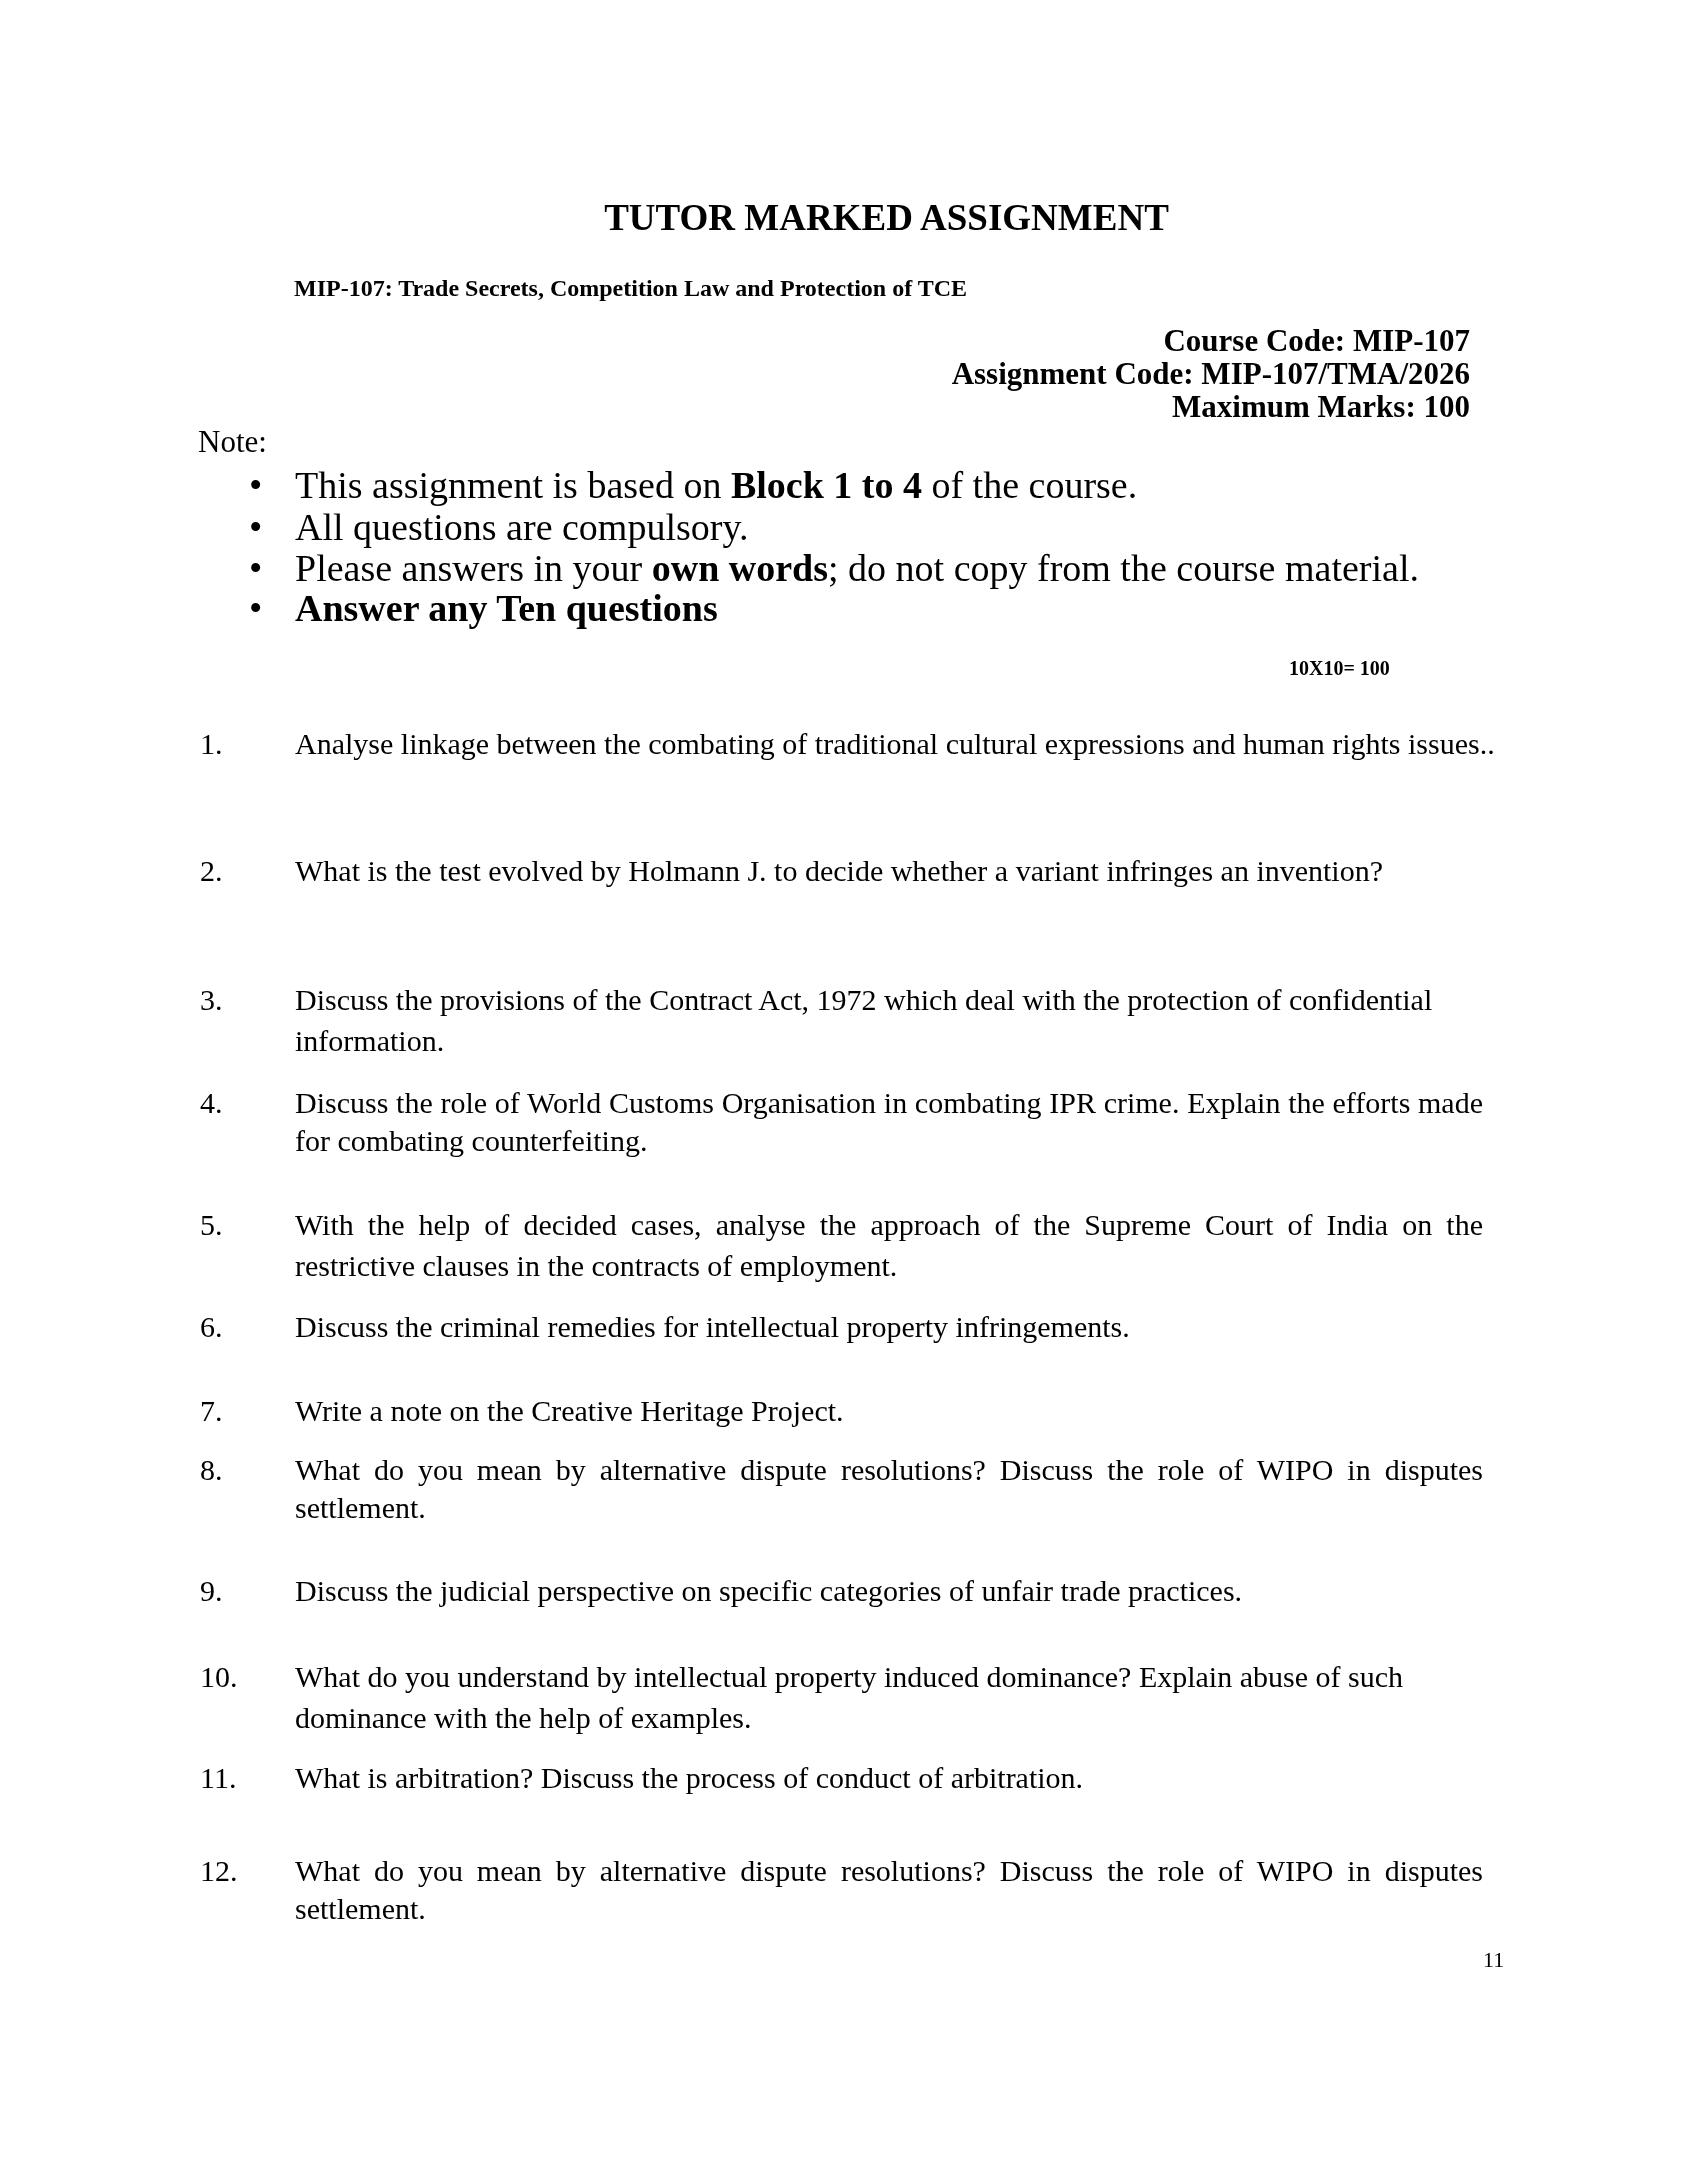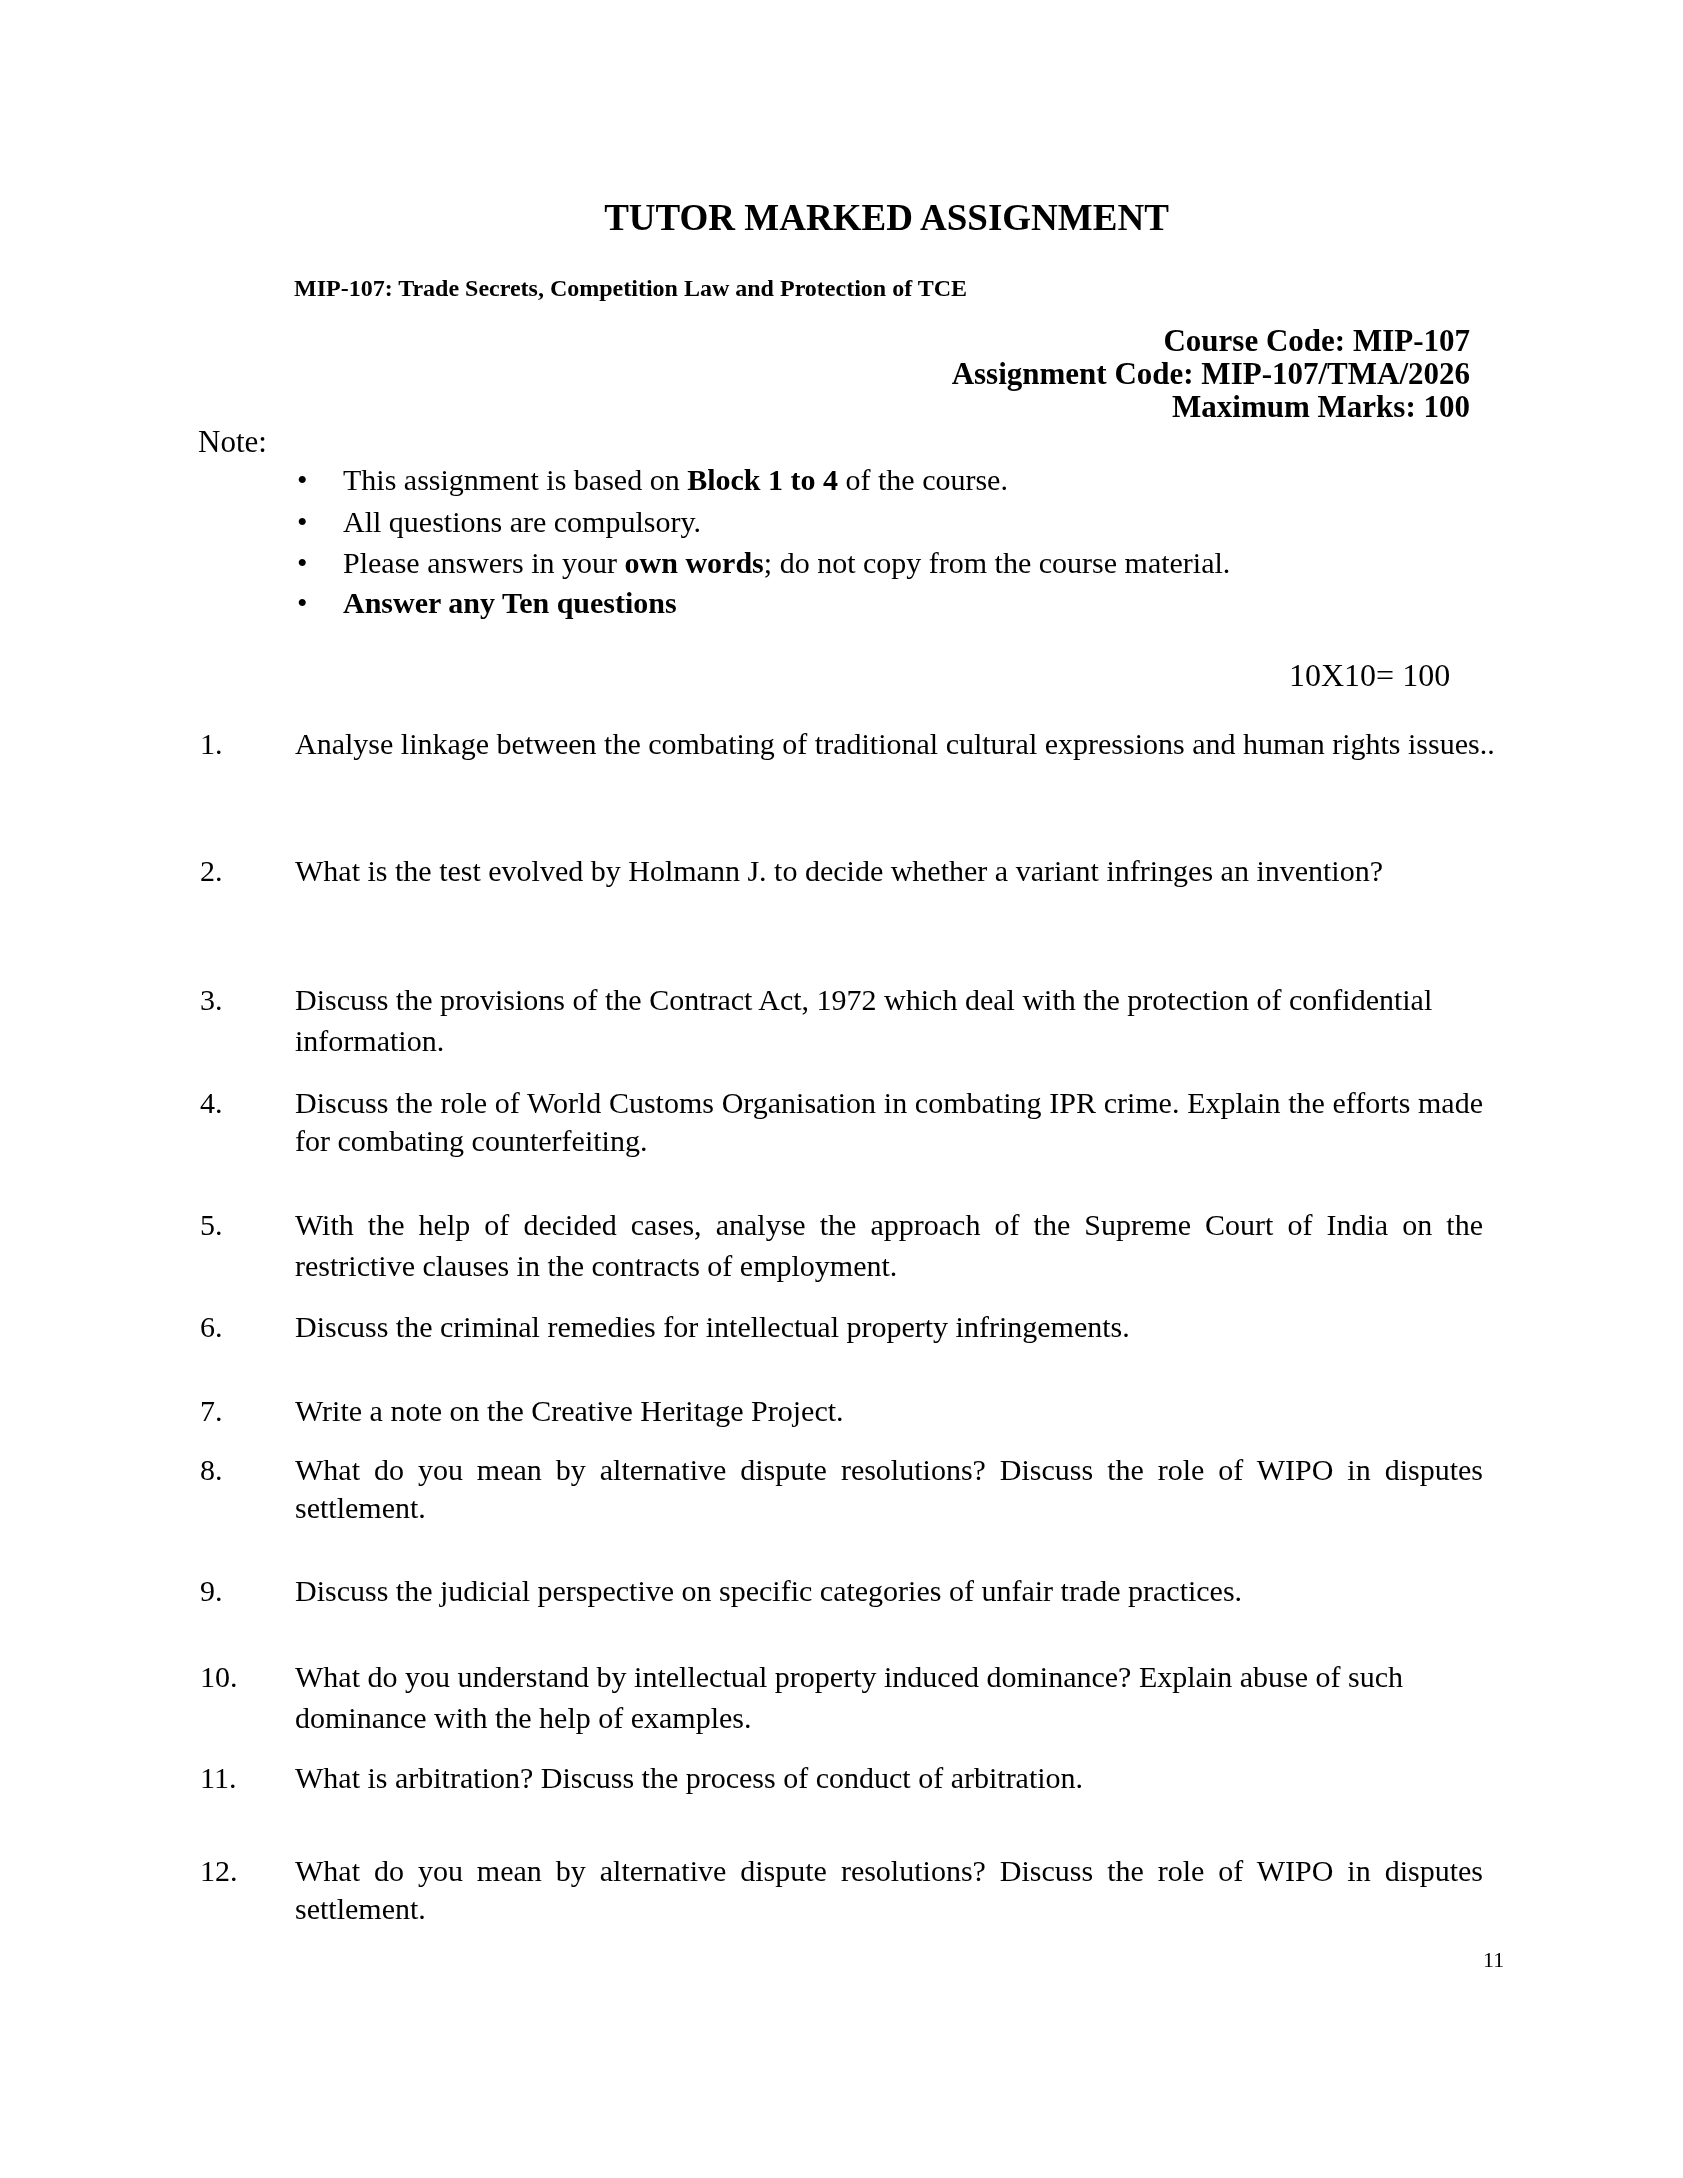--- a/index.html
+++ b/index.html
@@ -3,23 +3,23 @@
 <meta charset="utf-8">
 <style>
   html, body { margin:0; padding:0; background:#ffffff; }
   body { width:1683px; height:2178px; position:relative; overflow:hidden;
          font-family:"Liberation Serif", "DejaVu Serif", serif; color:#000; }
   .abs { position:absolute; white-space:nowrap; }
   .title { left:0; width:1683px; text-align:center; top:196px; font-size:37px; font-weight:bold; margin-left:45px; }
   .subtitle { left:294px; top:275px; font-size:24px; font-weight:bold; }
   .meta { right:213px; font-size:31px; font-weight:bold; text-align:right; }
   .note-label { left:198px; top:424px; font-size:31px; font-weight:normal; }
-  .bullet { left:249px; font-size:30px;margin-left:48px; }
+  .bullet { left:249px; font-size:38px; }
   .bullet-dot { display:inline-block; width:46px; }
-  .marks { left:1289px; top:657px; font-size:32px; font-weight:normal; }
+  .marks { left:1289px; top:657px; font-size:20px; font-weight:bold; }
   .q { left:200px; width:1283px; font-size:30px; line-height:41px; }
   .q .num { position:absolute; left:0; top:0; }
   .q .txt { position:absolute; left:95px; top:0; width:1188px; white-space:normal; }
   .q .txt.just { text-align:justify; text-align-last:left; }
   .q.tight { line-height:38px; }
   .pageno { left:1459px; top:1947px; font-size:22px;margin-left:24px; }
   b { font-weight:bold; }
 </style>
 </head>
 <body>

